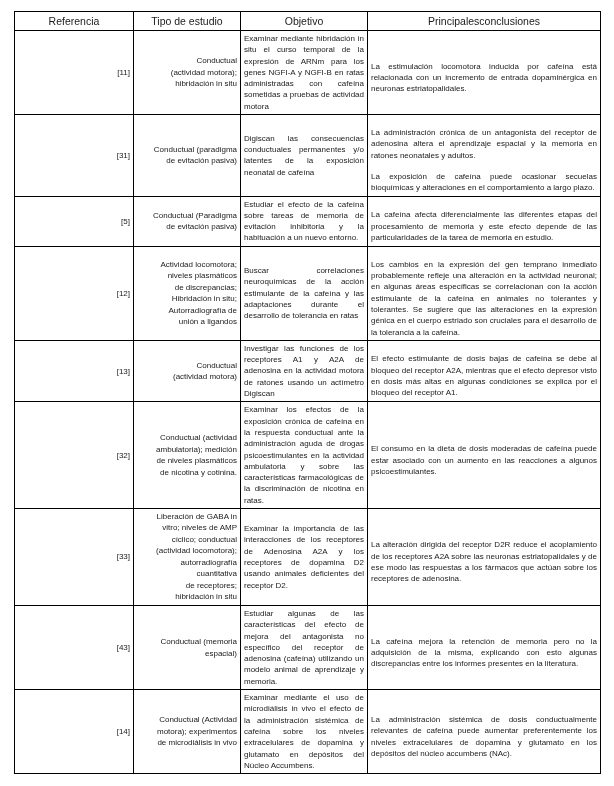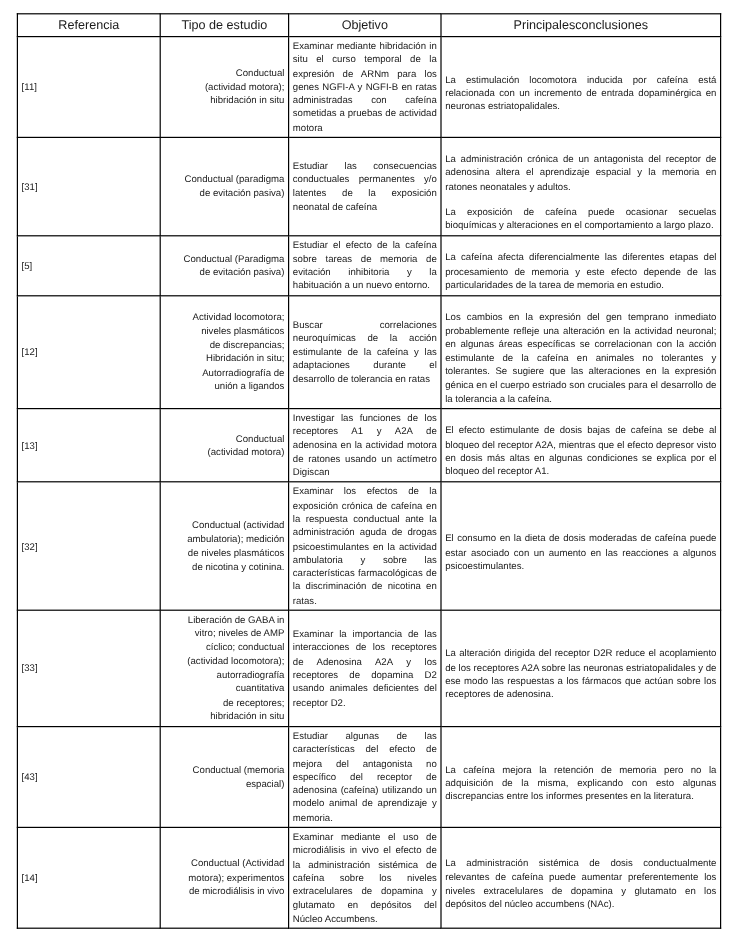--- a/index.html
+++ b/index.html
@@ -41,21 +41,21 @@
 
   thead th {
     text-align: center;
     font-size: 10.5px;
     font-weight: bold;
     padding: 3px 2px 4px 2px;
     height: 19px;
     line-height: 12px;
   }
   td.ref-cell {
-    text-align: left;
+    text-align: right;
     font-size: 8px;
     line-height: 11px;
   }
   td.type-cell {
     text-align: right;
     font-size: 8px;
     line-height: 11.5px;
     padding-left: 5px;
     padding-right: 3px;
   }
@@ -117,21 +117,21 @@
           <td class="con-cell">
             <p>La estimulación locomotora inducida por cafeína está relacionada con un incremento de entrada dopaminérgica en neuronas estriatopalidales.</p>
           </td>
         </tr>
         <tr>
           <td class="ref-cell">[31]</td>
           <td class="type-cell">
             <span class="line">Conductual (paradigma</span>
             <span class="line">de evitación pasiva)</span>
           </td>
-          <td class="obj-cell">Estudiar las consecuencias conductuales permanentes y/o latentes de la exposición neonatal de cafeína</td>
+          <td class="obj-cell">Digiscan las consecuencias conductuales permanentes y/o latentes de la exposición neonatal de cafeína</td>
           <td class="con-cell">
             <p>La administración crónica de un antagonista del receptor de adenosina altera el aprendizaje espacial y la memoria en ratones neonatales y adultos.</p>
             <p>La exposición de cafeína puede ocasionar secuelas bioquímicas y alteraciones en el comportamiento a largo plazo.</p>
           </td>
         </tr>
         <tr>
           <td class="ref-cell">[5]</td>
           <td class="type-cell">
             <span class="line">Conductual (Paradigma</span>
             <span class="line">de evitación pasiva)</span>

